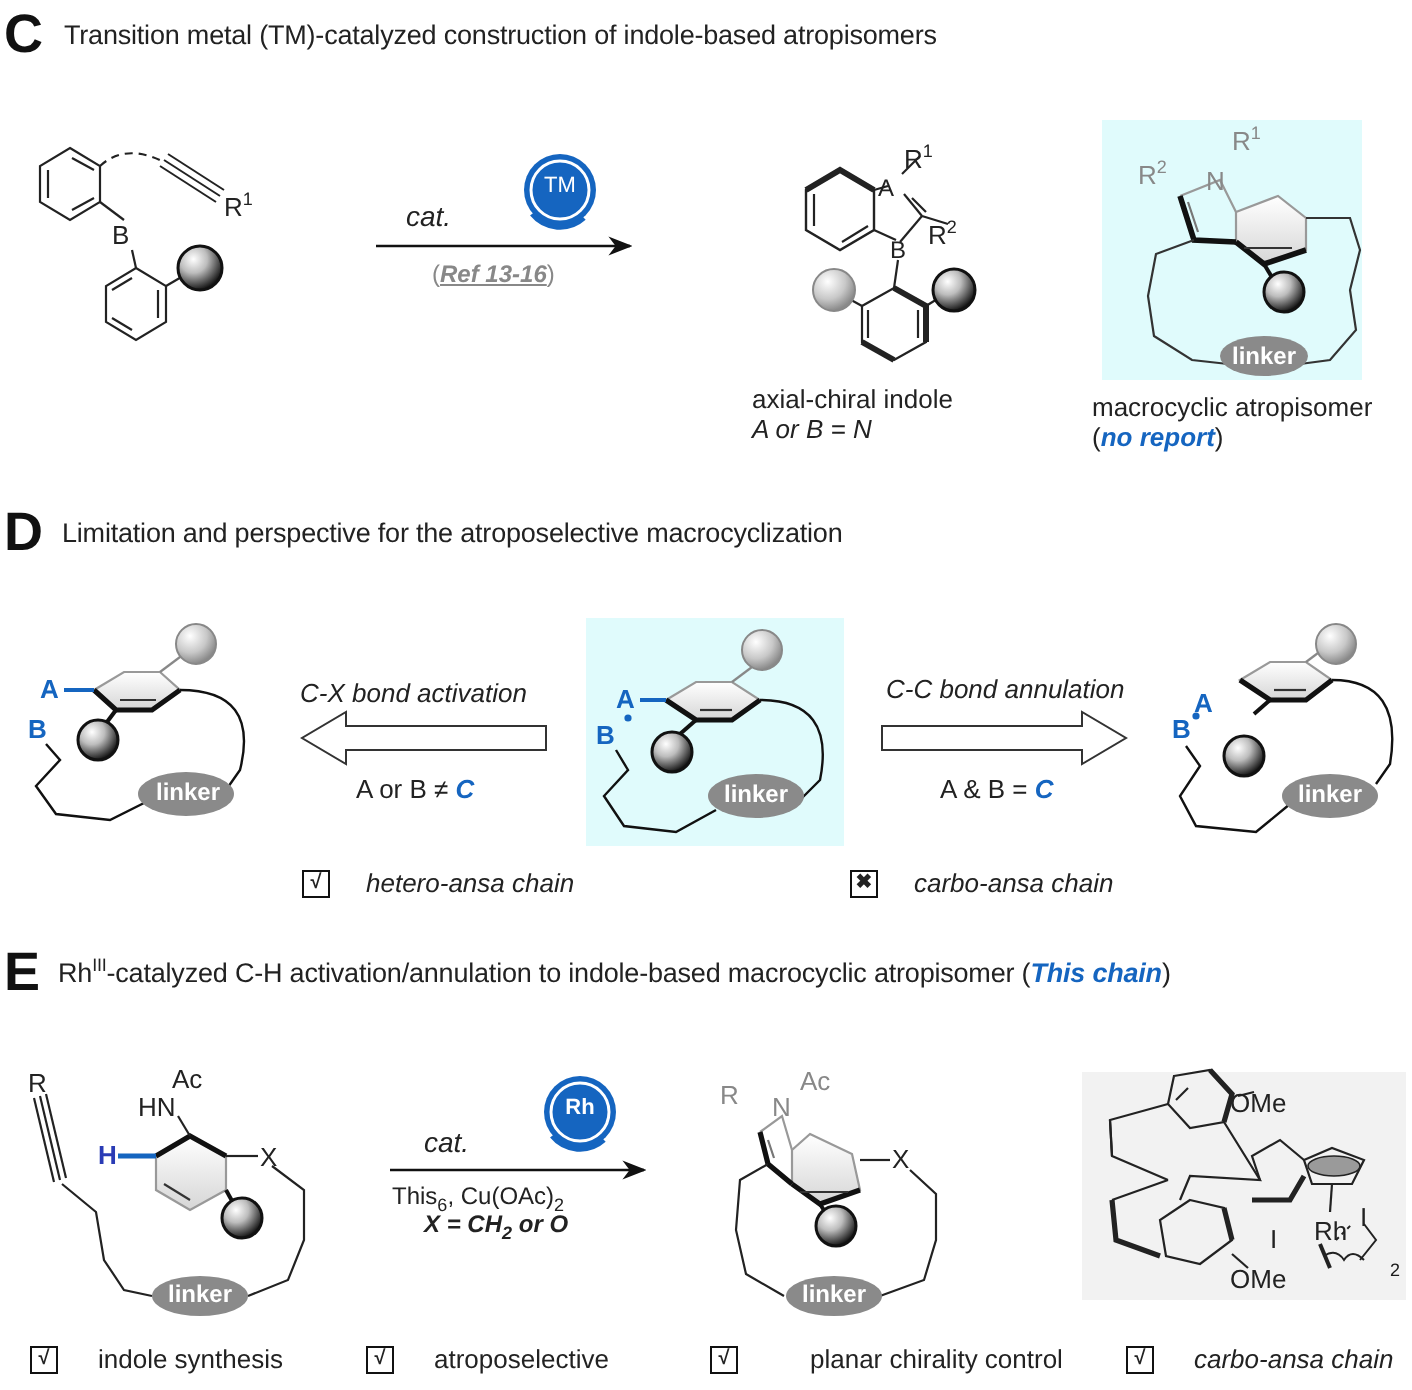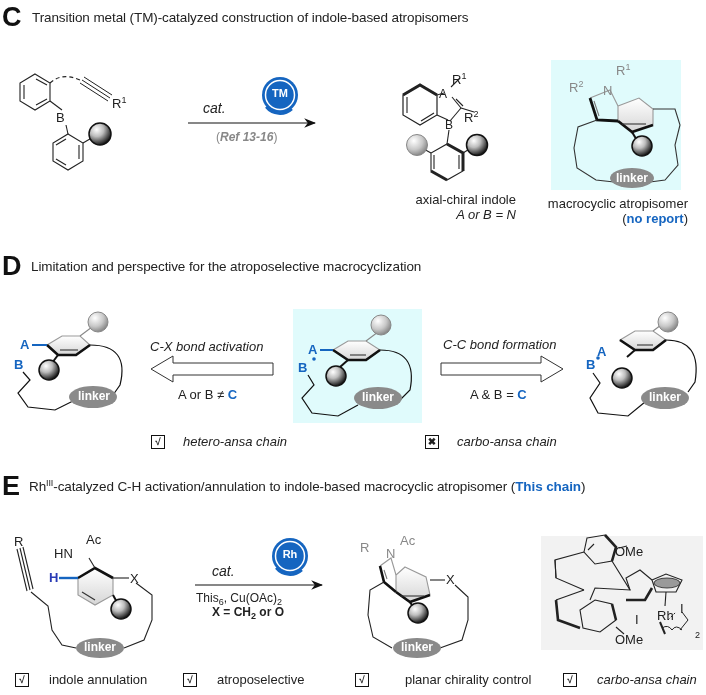--- a/index.html
+++ b/index.html
@@ -1,25 +1,25 @@
 <!DOCTYPE html>
 <html><head>
 <meta charset="utf-8">
 <style>
   html, body { margin:0; padding:0; background:#ffffff; }
   body { width:706px; height:695px; position:relative; overflow:hidden;
          font-family:"Liberation Sans", sans-serif; color:#1a1a1a; }
   .abs { position:absolute; }
   .sec-letter { font-family:"Liberation Sans", sans-serif; font-weight:bold; font-size:27px; line-height:27px; color:#111; }
   .sec-title { font-size:13.5px; line-height:16px; color:#222; letter-spacing:-0.1px; }
-  .blue { color:#1565c0; font-weight:bold; }
+  .blue { color:#1565c0; font-weight:bold;font-style:italic; }
   .lbl { font-size:13px; color:#222; white-space:nowrap; }
   .ital { font-style:italic; }
   .grey { color:#888; }
-  .center { text-align:right; }
+  .center { text-align:left; }
   svg { position:absolute; left:0; top:0; overflow:visible; }
   .checkbox { display:inline-block; width:12px; height:12px; border:1.6px solid #111; font-size:10px; line-height:12px; text-align:center; font-weight:bold; }
   .check-row { display:flex; align-items:center; gap:14px; }
   .sup { font-size:9px; vertical-align:super; line-height:0; }
   .sub { font-size:9px; vertical-align:sub; line-height:0; }
 </style>
 </head>
 <body>
 
 <div class="abs sec-letter" style="left:2px;top:4px;">C</div>
@@ -238,23 +238,23 @@
     <line x1="668" y1="620" x2="676" y2="612" stroke-dasharray="2,2"></line>
     <path d="M662,628 Q668,624 672,630 Q676,624 682,630"></path>
     <line x1="660" y1="622" x2="665" y2="634" stroke-width="2"></line>
   </g>
 </svg>
 
 <div class="abs lbl" style="left:56px;top:110px;">B</div>
 <div class="abs lbl" style="left:112px;top:96px;"><span>R</span><span class="sup">1</span></div>
 
 <div class="abs lbl ital" style="left:203px;top:100px;font-size:14px;">cat.</div>
-<div class="abs" style="left:268px;top:87px;width:24px;text-align:center;color:#fff;font-weight:bold;font-size:11px;">TM</div>
+<div class="abs" style="left:268px;top:87px;width:24px;text-align:center;color:#fff;font-weight:normal;font-size:11px;">TM</div>
 <div class="abs lbl ital grey" style="left:216px;top:130px;font-size:12px;">
-  <span style="font-style:normal;">(</span><span style="font-weight:bold;">Ref 13-16</span><span style="font-style:normal;">)</span>
+  <span style="font-style:normal;">(</span><span style="font-weight:bold;text-decoration:underline;">Ref 13-16</span><span style="font-style:normal;">)</span>
 </div>
 
 <div class="abs lbl" style="left:452px;top:72px;"><span>R</span><span class="sup">1</span></div>
 <div class="abs lbl" style="left:439px;top:87px;font-size:12px;">A</div>
 <div class="abs lbl" style="left:464px;top:110px;"><span>R</span><span class="sup">2</span></div>
 <div class="abs lbl" style="left:445px;top:118px;font-size:12px;">B</div>
 <div class="abs lbl center" style="left:376px;top:192px;width:140px;">axial-chiral indole</div>
 <div class="abs lbl center" style="left:376px;top:207px;width:140px;font-style:italic;">A or B = N</div>
 
 <div class="abs lbl grey" style="left:616px;top:63px;"><span>R</span><span class="sup">1</span></div>
@@ -273,21 +273,21 @@
 <div class="abs lbl" style="left:14px;top:357px;color:#1565c0;font-weight:bold;">B</div>
 <div class="abs" style="left:72px;top:389px;width:44px;text-align:center;color:#fff;font-weight:bold;font-size:12px;">linker</div>
 
 <div class="abs lbl ital" style="left:150px;top:339px;">C-X bond activation</div>
 <div class="abs lbl" style="left:178px;top:387px;"><span>A or B ≠ </span><span class="blue">C</span></div>
 
 <div class="abs lbl" style="left:308px;top:342px;color:#1565c0;font-weight:bold;">A</div>
 <div class="abs lbl" style="left:298px;top:360px;color:#1565c0;font-weight:bold;">B</div>
 <div class="abs" style="left:356px;top:390px;width:44px;text-align:center;color:#fff;font-weight:bold;font-size:12px;">linker</div>
 
-<div class="abs lbl ital" style="left:443px;top:337px;">C-C bond formation</div>
+<div class="abs lbl ital" style="left:443px;top:337px;">C-C bond annulation</div>
 <div class="abs lbl" style="left:470px;top:387px;"><span>A &amp; B = </span><span class="blue">C</span></div>
 
 <div class="abs lbl" style="left:597px;top:344px;color:#1565c0;font-weight:bold;">A</div>
 <div class="abs lbl" style="left:586px;top:357px;color:#1565c0;font-weight:bold;">B</div>
 <div class="abs" style="left:643px;top:390px;width:44px;text-align:center;color:#fff;font-weight:bold;font-size:12px;">linker</div>
 
 <div class="abs check-row lbl" style="left:151px;top:434px;">
   <span class="checkbox">√</span>
   <span class="ital" style="margin-left:4px;">hetero-ansa chain</span>
 </div>
@@ -295,21 +295,21 @@
   <span class="checkbox">✖</span>
   <span class="ital" style="margin-left:4px;">carbo-ansa chain</span>
 </div>
 
 <div class="abs sec-letter" style="left:2px;top:473px;">E</div>
 <div class="abs sec-title" style="left:29px;top:479px;">
   <span>Rh</span><span class="sup">III</span><span>-catalyzed C-H activation/annulation to indole-based macrocyclic atropisomer (</span><span class="blue">This chain</span><span>)</span>
 </div>
 
 <div class="abs lbl" style="left:14px;top:534px;">R</div>
-<div class="abs lbl" style="left:54px;top:546px;">HN</div>
+<div class="abs lbl" style="left:69px;top:546px;">HN</div>
 <div class="abs lbl" style="left:86px;top:532px;">Ac</div>
 <div class="abs lbl" style="left:49px;top:570px;color:#2a3bb5;font-weight:bold;">H</div>
 <div class="abs lbl" style="left:130px;top:571px;">X</div>
 <div class="abs" style="left:78px;top:640px;width:44px;text-align:center;color:#fff;font-weight:bold;font-size:12px;">linker</div>
 
 <div class="abs lbl ital" style="left:212px;top:563px;font-size:14px;">cat.</div>
 <div class="abs" style="left:277px;top:548px;width:26px;text-align:center;color:#fff;font-weight:bold;font-size:11px;">Rh</div>
 <div class="abs lbl" style="left:196px;top:591px;font-size:12px;">
   <span>This</span><span class="sub">6</span><span>, Cu(OAc)</span><span class="sub">2</span>
 </div>
@@ -325,21 +325,21 @@
 
 <div class="abs lbl" style="left:615px;top:544px;">OMe</div>
 <div class="abs lbl" style="left:615px;top:632px;">OMe</div>
 <div class="abs lbl" style="left:657px;top:608px;">Rh</div>
 <div class="abs lbl" style="left:635px;top:612px;">I</div>
 <div class="abs lbl" style="left:680px;top:601px;">I</div>
 <div class="abs" style="left:695px;top:630px;font-size:9px;">2</div>
 
 <div class="abs check-row lbl" style="left:15px;top:672px;">
   <span class="checkbox">√</span>
-  <span style="margin-left:6px;">indole annulation</span>
+  <span style="margin-left:6px;">indole synthesis</span>
 </div>
 <div class="abs check-row lbl" style="left:183px;top:672px;">
   <span class="checkbox">√</span>
   <span style="margin-left:6px;">atroposelective</span>
 </div>
 <div class="abs check-row lbl" style="left:355px;top:672px;">
   <span class="checkbox">√</span>
   <span style="margin-left:22px;">planar chirality control</span>
 </div>
 <div class="abs check-row lbl" style="left:563px;top:672px;">

